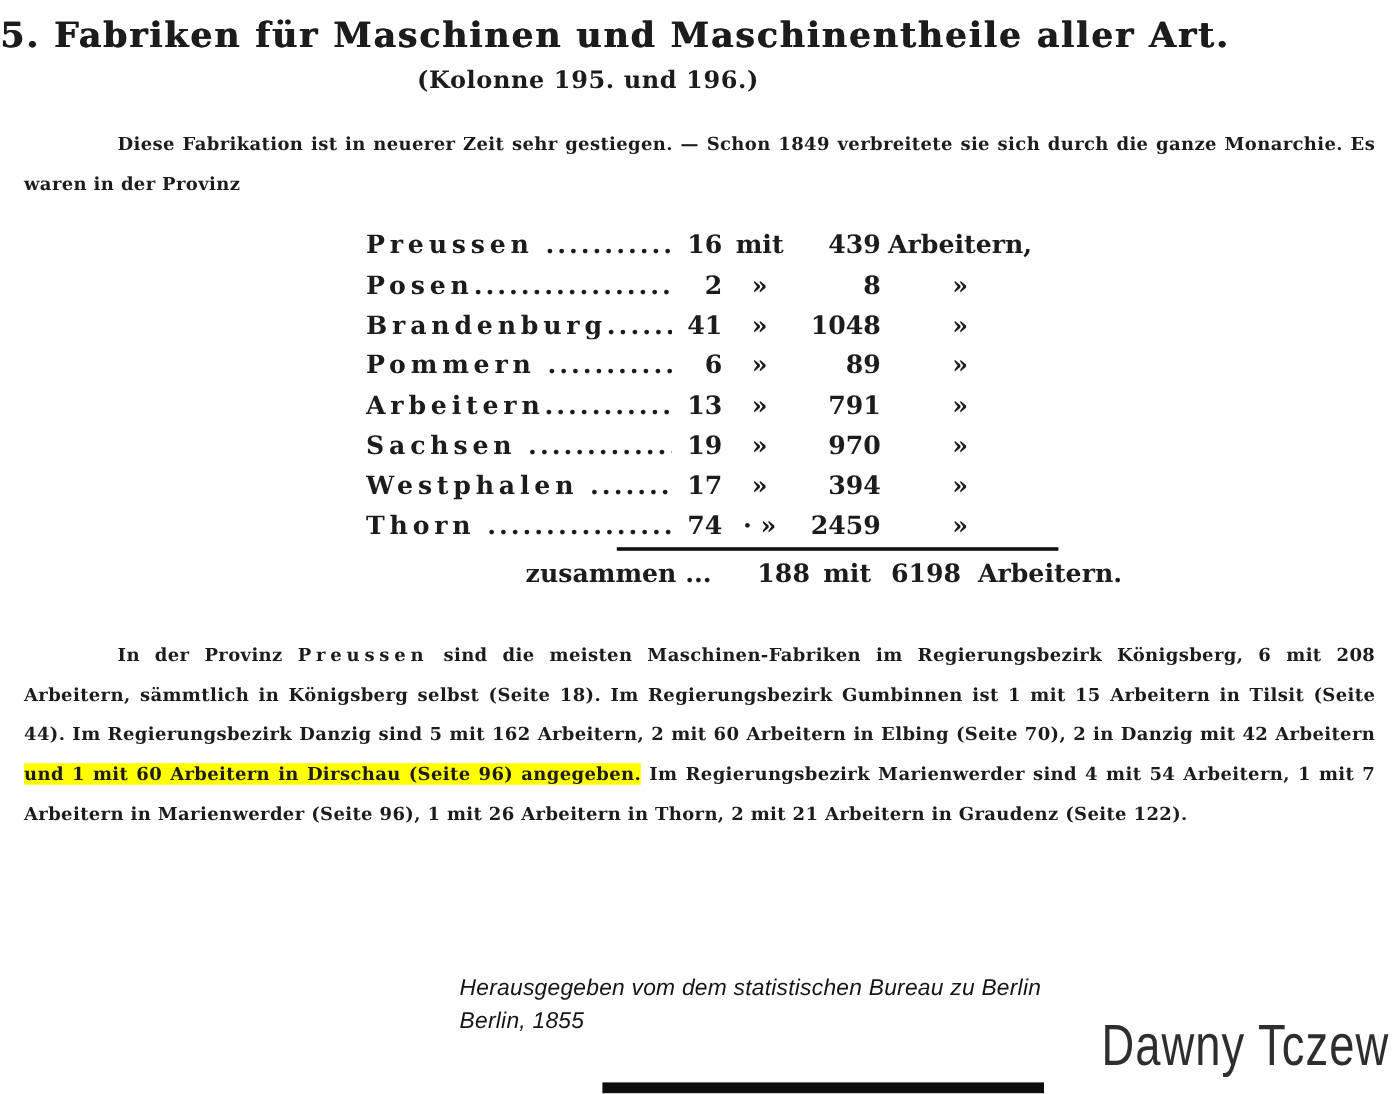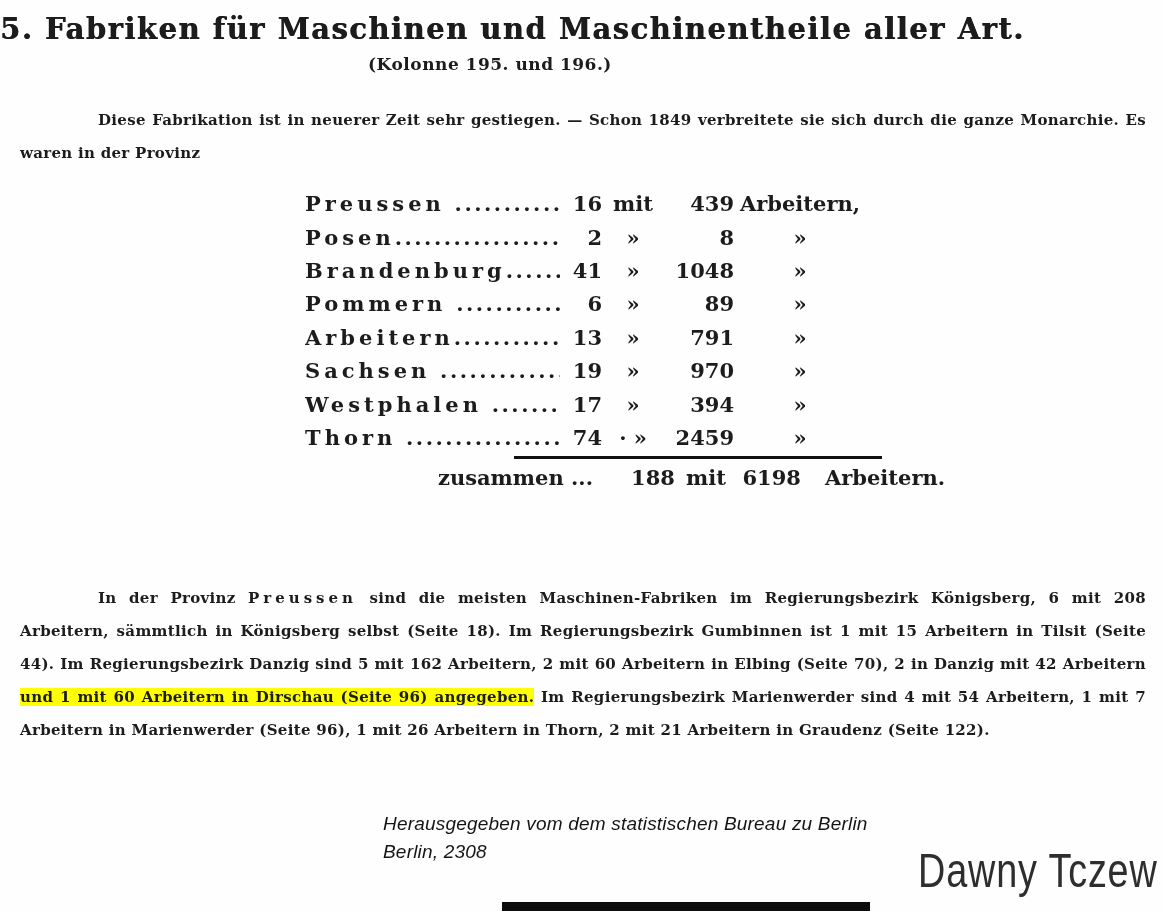--- a/index.html
+++ b/index.html
@@ -20,35 +20,35 @@
     text-align: center;
     font-size: 29px;
     letter-spacing: 1.5px;
     text-shadow: 0.6px 0 0 currentColor;
     white-space: nowrap;
   }
   .subtitle {
     position: absolute;
     top: 54px; left: 0; width: 980px;
     text-align: center;
-    font-size: 17px;
+    font-size: 20px;
     letter-spacing: 0.5px;
   }
   .para {
     position: absolute;
     left: 20px; width: 1126px;
     font-size: 15px;
     line-height: 33px;
     letter-spacing: 0.3px;
     text-align: justify;
     text-indent: 78px;
   }
   .para1 { top: 104px; }
   .para2 { top: 496px; }
-  .para3 { top: 582px; }
+  .para3 { top: 530px; }
   .hl { background: #ffff00; }
   .spread { letter-spacing: 4px; }
   .dtable {
     position: absolute;
     top: 187px; left: 305px;
     font-size: 21px;
   }
   .trow {
     display: grid;
     grid-template-columns: 255px 42px 62px 70px 132px;
@@ -75,21 +75,21 @@
     margin-left: 133px;
     margin-top: 6px;
     display: flex;
     align-items: flex-end;
     white-space: nowrap;
   }
   .total-row .tlabel { margin-right: 22px; }
   .total-row .tcount2 { width: 60px; text-align: right; }
   .total-row .tsep2 { width: 62px; text-align: center; }
   .total-row .tworkers2 { width: 64px; text-align: right; }
-  .total-row .tunit2 { margin-left: 24px; }
+  .total-row .tunit2 { margin-left: 14px; }
   .citation {
     position: absolute;
     top: 810px; left: 383px;
     font-family: "Liberation Sans", sans-serif;
     font-style: italic;
     font-weight: 400;
     font-size: 19px;
     line-height: 27.5px;
     color: #151515;
     letter-spacing: 0.2px;
@@ -190,20 +190,20 @@
     </div>
   </div>
 
 
   <div class="para para3">
     <span>In der Provinz </span><span class="spread">Preussen</span><span> sind die meisten Maschinen-Fabriken im Regierungsbezirk Königsberg, 6 mit 208 Arbeitern, sämmtlich in Königsberg selbst (Seite 18).  Im Regierungsbezirk Gumbinnen ist 1 mit 15 Arbeitern in Tilsit (Seite 44).  Im Regierungsbezirk Danzig sind 5 mit 162 Arbeitern, 2 mit 60 Arbeitern in Elbing (Seite 70), 2 in Danzig mit 42 Arbeitern </span><span class="hl">und 1 mit 60 Arbeitern in Dirschau (Seite 96) angegeben.</span><span> Im Regierungsbezirk Marienwerder sind 4 mit 54 Arbeitern, 1 mit 7 Arbeitern in Marienwerder (Seite 96), 1 mit 26 Arbeitern in Thorn, 2 mit 21 Arbeitern in Graudenz (Seite 122).</span>
   </div>
 
   <div class="citation">
     <div>Herausgegeben vom dem statistischen Bureau zu Berlin</div>
-    <div>Berlin, 2308</div>
+    <div>Berlin, 1855</div>
   </div>
 
   <div class="watermark">Dawny Tczew</div>
 
   <div class="bottom-bar"></div>
 
 </div>
 
 </body></html>

